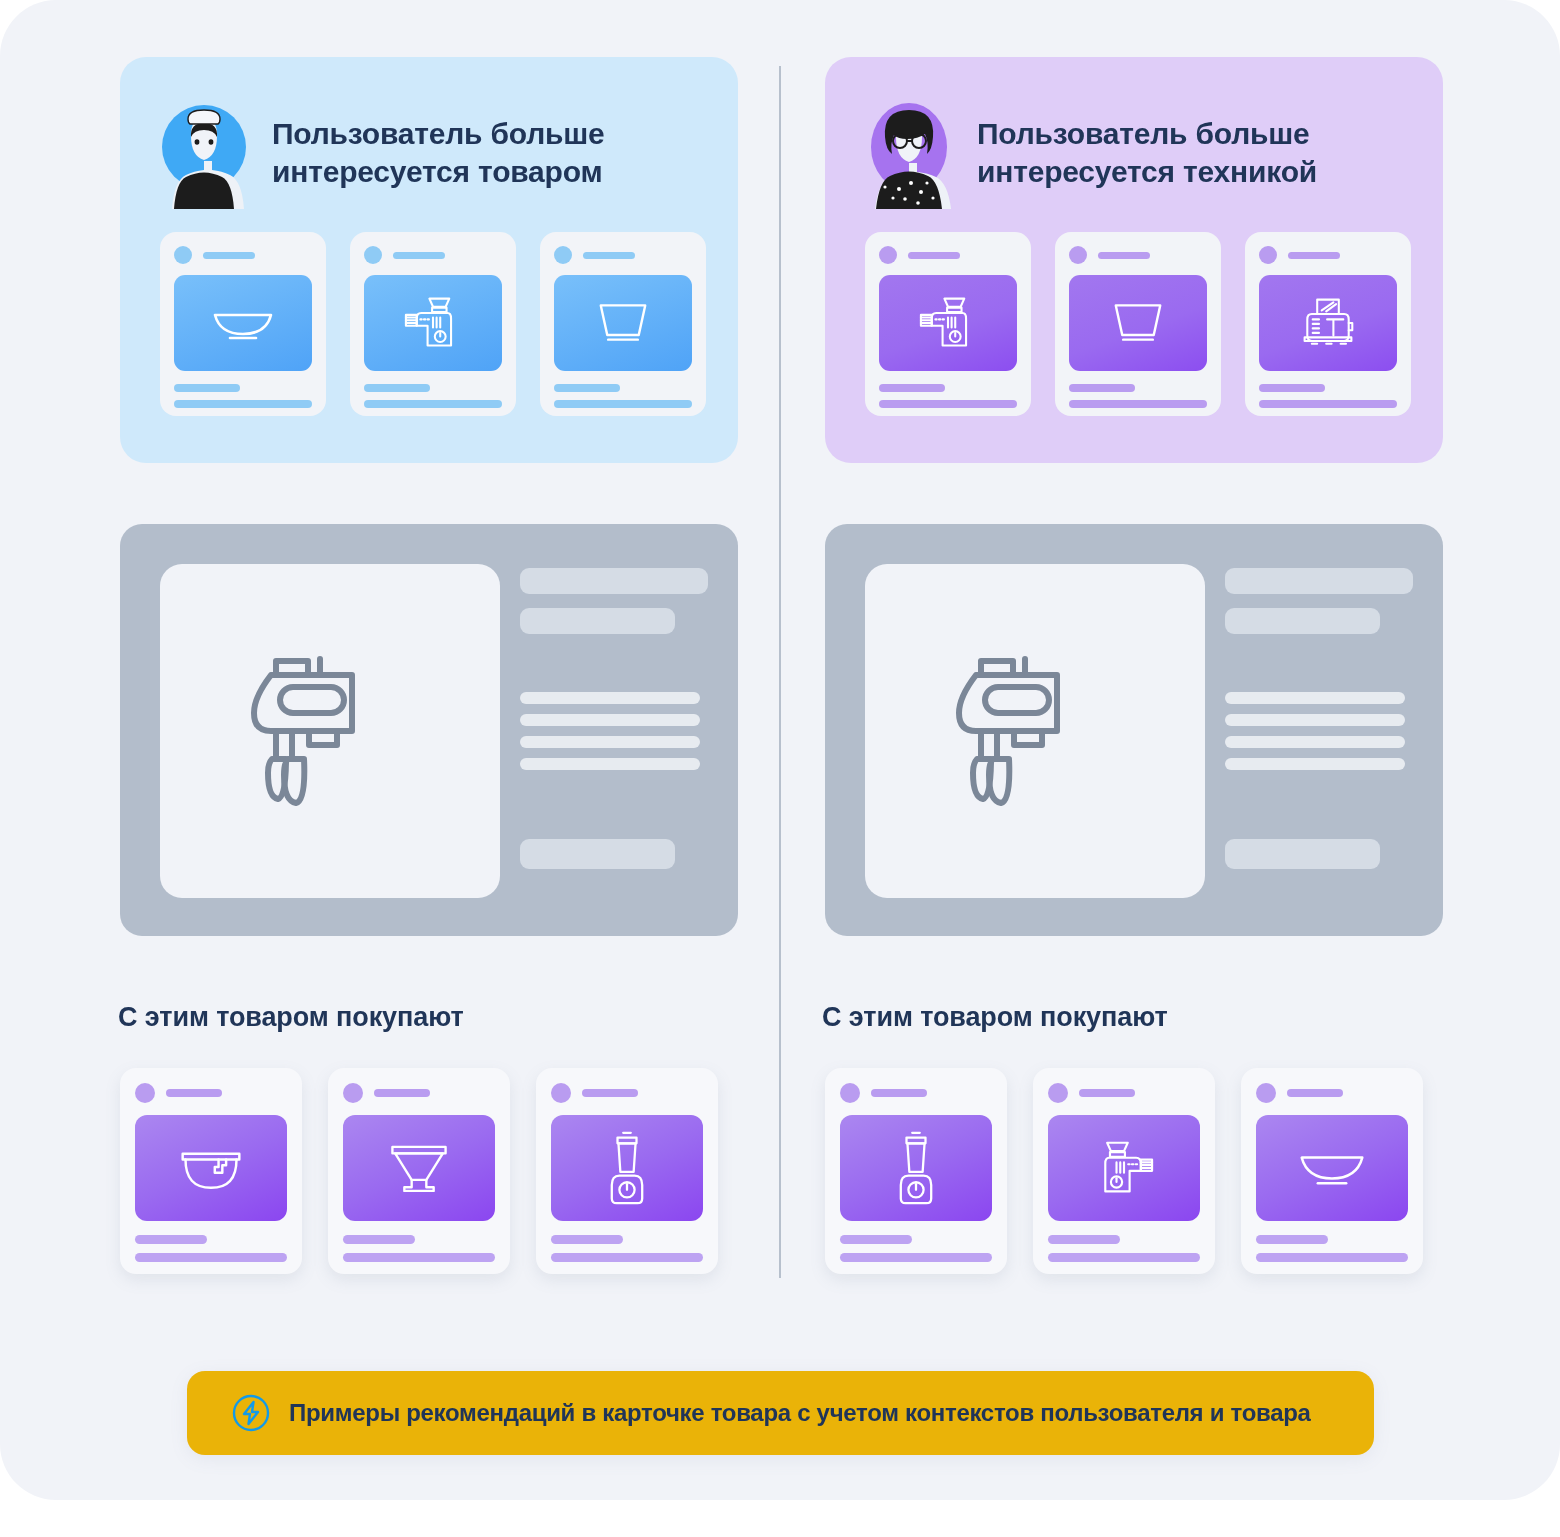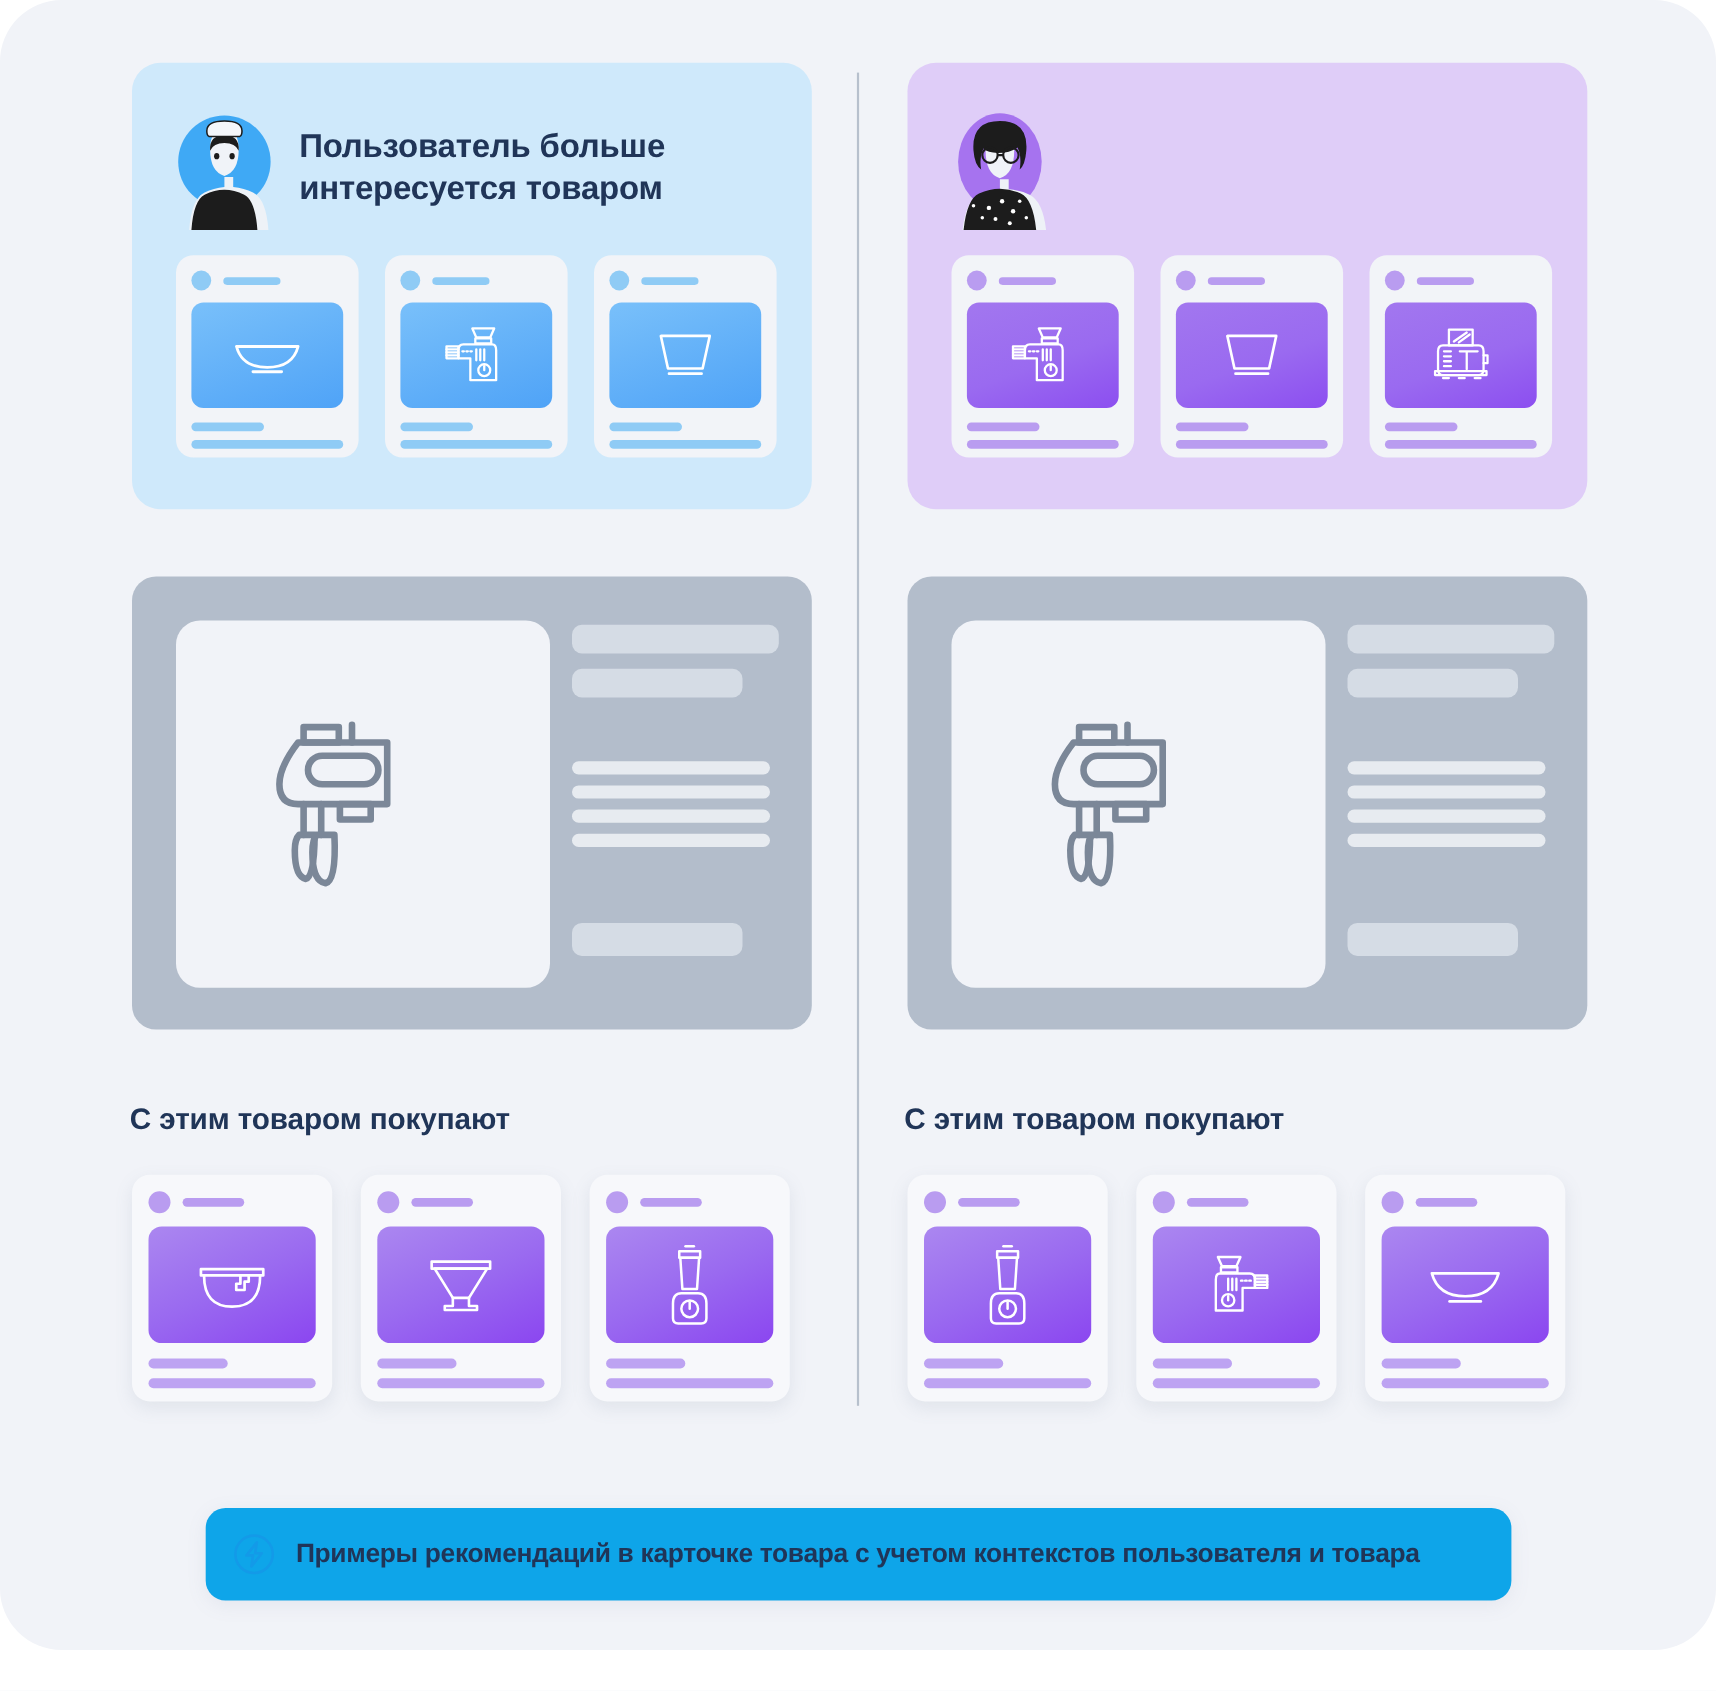--- a/index.html
+++ b/index.html
@@ -190,26 +190,26 @@
   .rec-l1 { height: 9px; width: 72px; border-radius: 5px; background: #bda3f2; }
   .rec-l2 { height: 9px; width: 152px; border-radius: 5px; background: #bda3f2; }
 
   
   .caption {
     position: absolute;
     left: 187px;
     top: 1371px;
     width: 1187px;
     height: 84px;
-    background: #0ea5e9;
+    background: #eab308;
     border-radius: 18px;
     display: flex;
     align-items: center;
     gap: 18px;
-    padding-left: 24px;
+    padding-left: 44px;
     box-shadow: 0 4px 18px rgba(120,130,160,0.10);
   }
   .caption-text {
     font-size: 24px;
     font-weight: bold;
     color: #203558;
     letter-spacing: -0.3px;
     white-space: nowrap;
   }
   .bolt-icon { flex: 0 0 auto; }
@@ -323,20 +323,21 @@
           </g>
           <path d="M33 40 q0-19 13-19 q13 0 13 19 q0 21-13 25 q-13-4-13-25 z" fill="#f0f3f8"></path>
           <path d="M22 40 q-2-27 24-27 q26 0 24 27 q-1 13-6 17 q2-12-2-20 q-7 5-18 5 q-9 0-13-4 q-4 8-2 19 q-6-4-7-17 z" fill="#1c1c1c"></path>
           <g fill="none" stroke="#1c1c1c" stroke-width="2">
             <circle cx="37" cy="44" r="7"></circle>
             <circle cx="56" cy="44" r="7"></circle>
             <path d="M44 44 L49 44"></path>
           </g>
         </svg>
       </div>
+      <div class="persona-title">Пользователь больше интересуется техникой</div>
     </div>
 
     <div class="mini-row purp">
 
       <div class="mini-card">
         <div class="mini-top">
           <div class="mini-dot"></div>
           <div class="mini-pill"></div>
         </div>
         <div class="mini-thumb">

